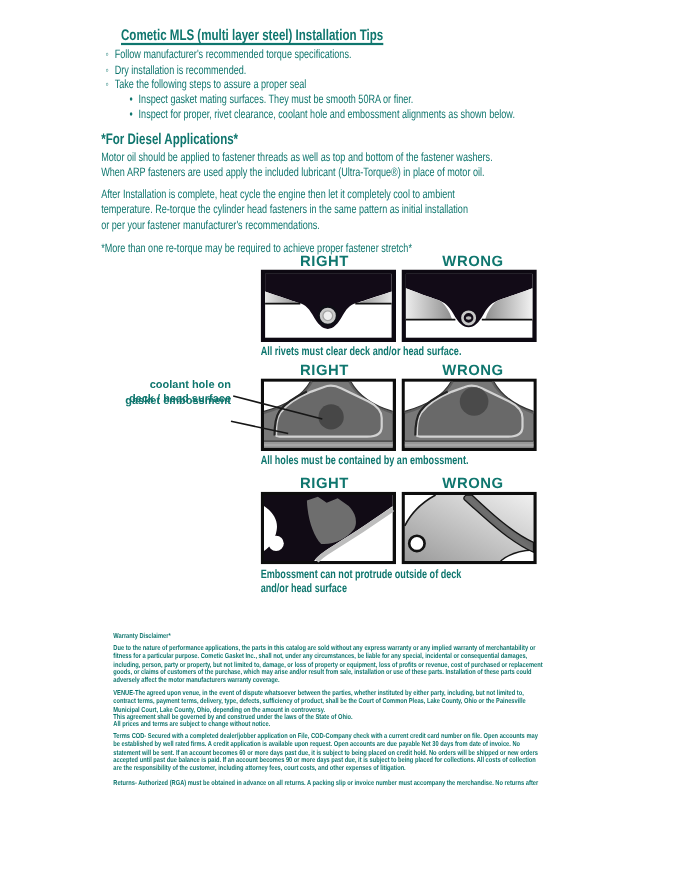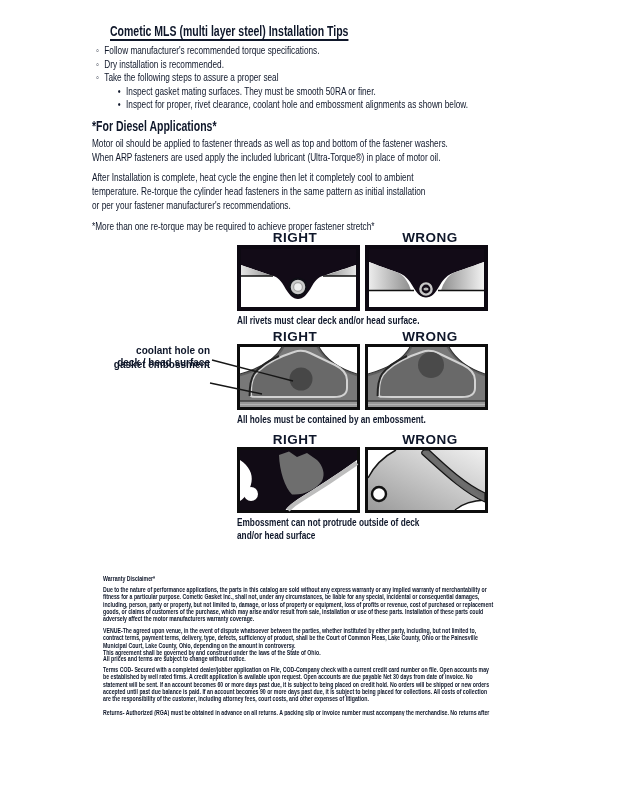--- a/index.html
+++ b/index.html
@@ -1,18 +1,18 @@
 <!DOCTYPE html>
 <html><head>
 <meta charset="utf-8">
 <style>
   html,body{margin:0;padding:0;background:#ffffff;}
   .page{
     position:relative;width:618px;height:716px;background:#ffffff;
-    font-family:"Liberation Sans",sans-serif;color:#0f172a;overflow:hidden;
+    font-family:"Liberation Sans",sans-serif;color:#0f766e;overflow:hidden;
   }
   .abs{position:absolute;}
   .cx{transform:scaleX(0.75);transform-origin:0 0;}
   .title{
     left:110px;top:23px;font-size:14px;font-weight:bold;white-space:nowrap;
     text-decoration:underline;text-decoration-thickness:1.5px;text-underline-offset:3px;
   }
   .bullets{left:96px;top:44px;width:560px;font-size:11px;line-height:13.5px;}
   .brow{display:flex;}
   .brow.sub{margin-left:29px;}

